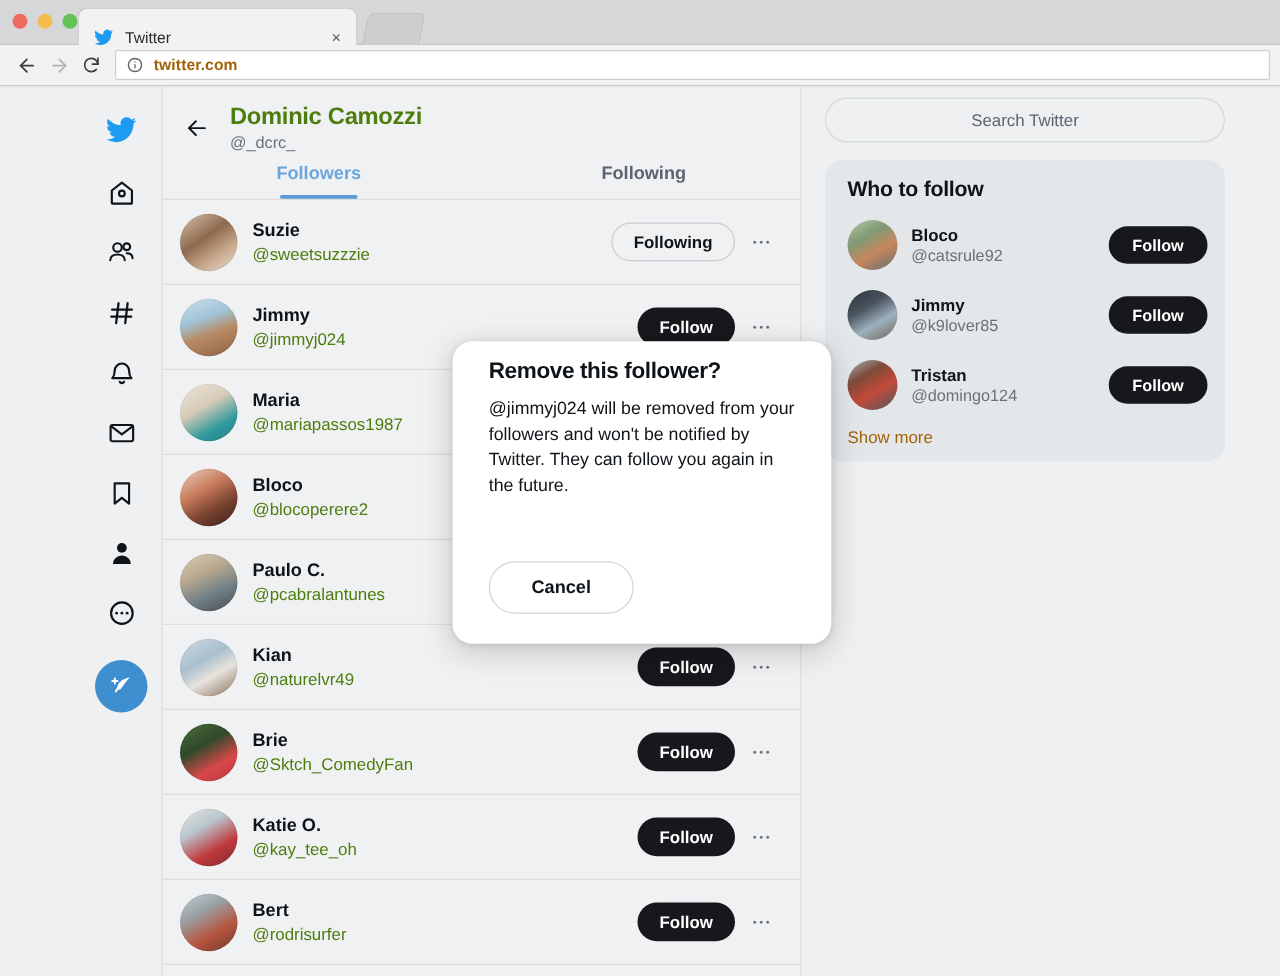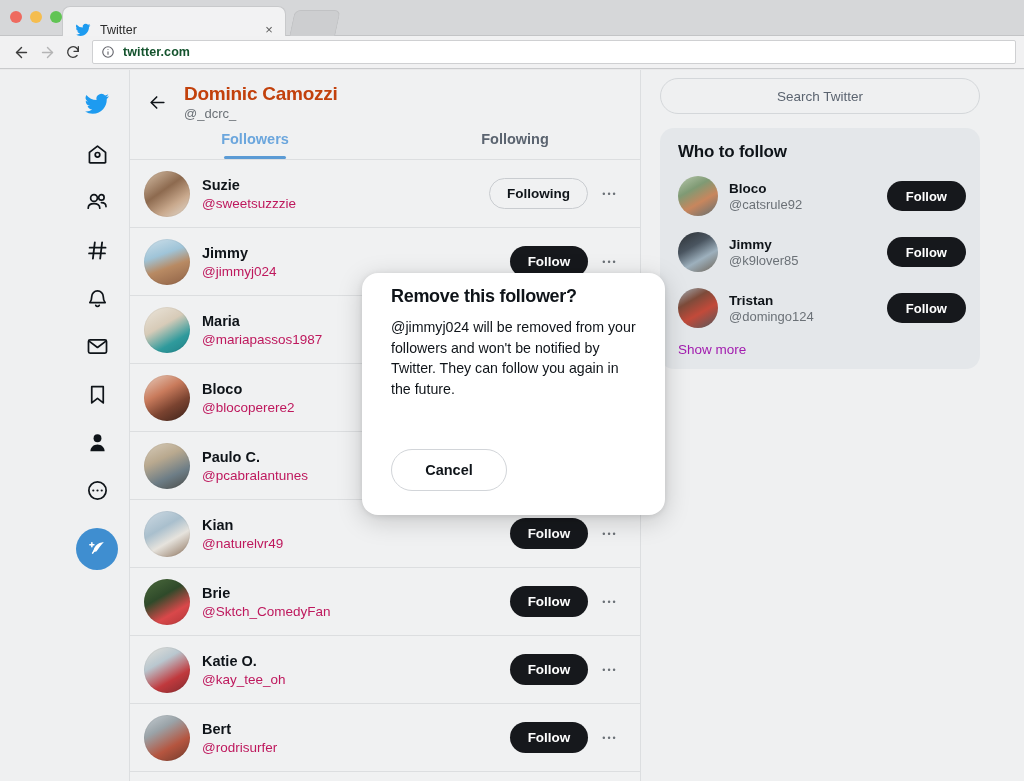--- a/index.html
+++ b/index.html
@@ -77,21 +77,21 @@
   .nav-btn.disabled { color: #b4b4b5; }
   .omnibox {
     flex: 1 1 auto; height: 24px; margin-left: 6px;
     background: #ffffff;
     border: 1px solid #cfd0d2;
     border-radius: 2px;
     display: flex; align-items: center;
     padding: 0 8px;
   }
   .omnibox-icon { width: 14px; height: 14px; flex: 0 0 14px; margin-right: 8px; color: #62636a; }
-  .omnibox-url { font-size: 12.5px; font-weight: bold; color: #14532d; letter-spacing: .1px; }
+  .omnibox-url { font-size: 12.5px; font-weight: bold; color: #a16207; letter-spacing: .1px; }
 
   
   .viewport {
     position: absolute; left: 0; top: 70px; right: 0; bottom: 0;
     background: #eff0f1;
     overflow: hidden;
   }
 
   
   .nav-rail {
@@ -127,21 +127,21 @@
     height: 48px;
   }
   .back-arrow {
     width: 34px; height: 34px; flex: 0 0 34px;
     display: flex; align-items: center; justify-content: center;
     border-radius: 50%; color: #0f1419;
     margin-right: 10px; margin-top: 2px;
   }
   .profile-names { display: flex; flex-direction: column; }
   .profile-name {
-    font-size: 19px; font-weight: bold; color: #c2410c;
+    font-size: 19px; font-weight: bold; color: #4d7c0f;
     letter-spacing: -0.25px; line-height: 22px;
   }
   .profile-handle { font-size: 13px; color: #6b7177; line-height: 16px; margin-top: 1px; }
 
   .tabs-row {
     display: flex; height: 42px;
     border-bottom: 1px solid #dcdee0;
     gap: 10px;
   }
   .tab-item {
@@ -166,21 +166,21 @@
     border-bottom: 1px solid #dcdee0;
   }
   .avatar {
     width: 46px; height: 46px; flex: 0 0 46px;
     border-radius: 50%; margin-right: 12px;
     background-size: cover;
     box-shadow: inset 0 0 0 1px rgba(0,0,0,0.04);
   }
   .row-names { flex: 1 1 auto; display: flex; flex-direction: column; min-width: 0; }
   .row-name { font-size: 14.5px; font-weight: bold; color: #0f1419; line-height: 18px; }
-  .row-handle { font-size: 13.5px; color: #be185d; line-height: 17px; margin-top: 1px; }
+  .row-handle { font-size: 13.5px; color: #4d7c0f; line-height: 17px; margin-top: 1px; }
 
   .btn-pill {
     height: 31px; min-width: 78px;
     border-radius: 16px;
     display: flex; align-items: center; justify-content: center;
     padding: 0 17px;
     font-size: 13.5px; font-weight: bold;
     white-space: nowrap;
   }
   .btn-follow { background: #16181c; color: #ffffff; }
@@ -230,21 +230,21 @@
   .wtf-name { font-size: 13.5px; font-weight: bold; color: #0f1419; line-height: 17px; }
   .wtf-handle { font-size: 13px; color: #6b7177; line-height: 16px; }
   .wtf-follow {
     height: 30px; border-radius: 15px; padding: 0 19px;
     background: #16181c; color: #ffffff;
     display: flex; align-items: center; justify-content: center;
     font-size: 13px; font-weight: bold;
   }
   .wtf-showmore {
     padding: 6px 18px 2px 18px;
-    font-size: 13.5px; color: #a21caf;
+    font-size: 13.5px; color: #a16207;
   }
 
   
   .modal {
     position: absolute; left: 362px; top: 203px;
     width: 303px;
     background: #ffffff;
     border-radius: 16px;
     padding: 13px 24px 24px 29px;
     box-shadow: 0 6px 26px rgba(0,0,0,0.18), 0 1px 6px rgba(0,0,0,0.10);

